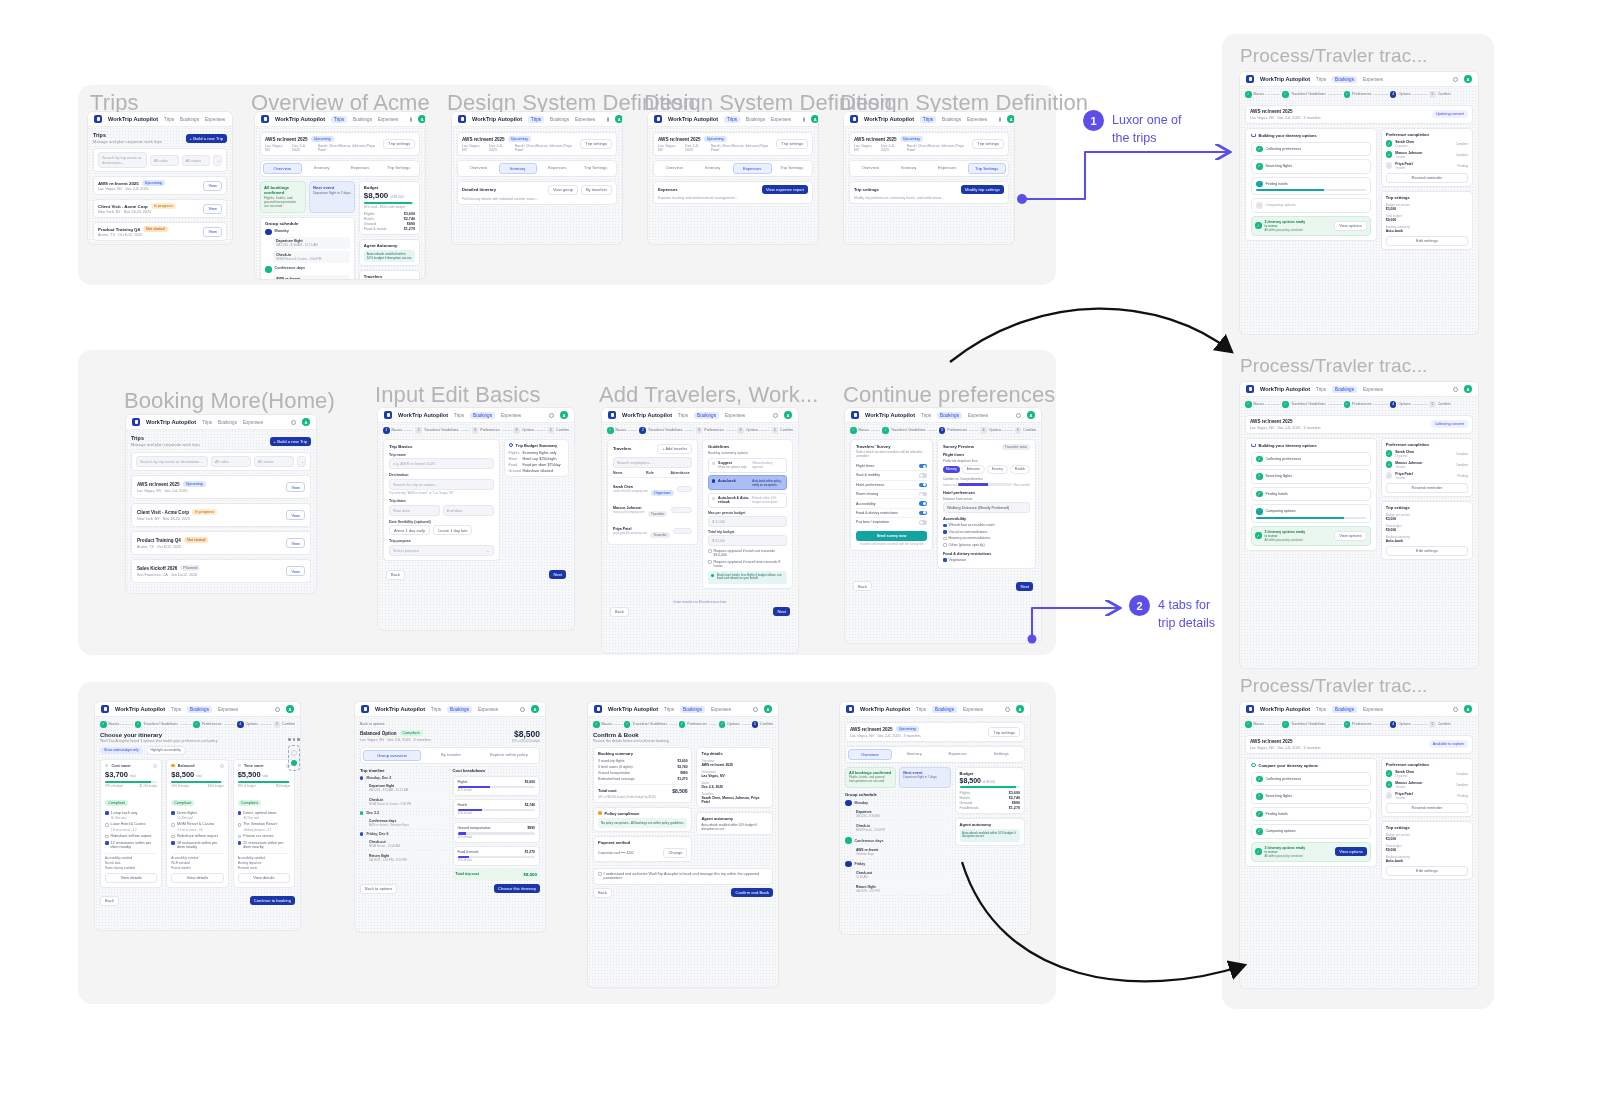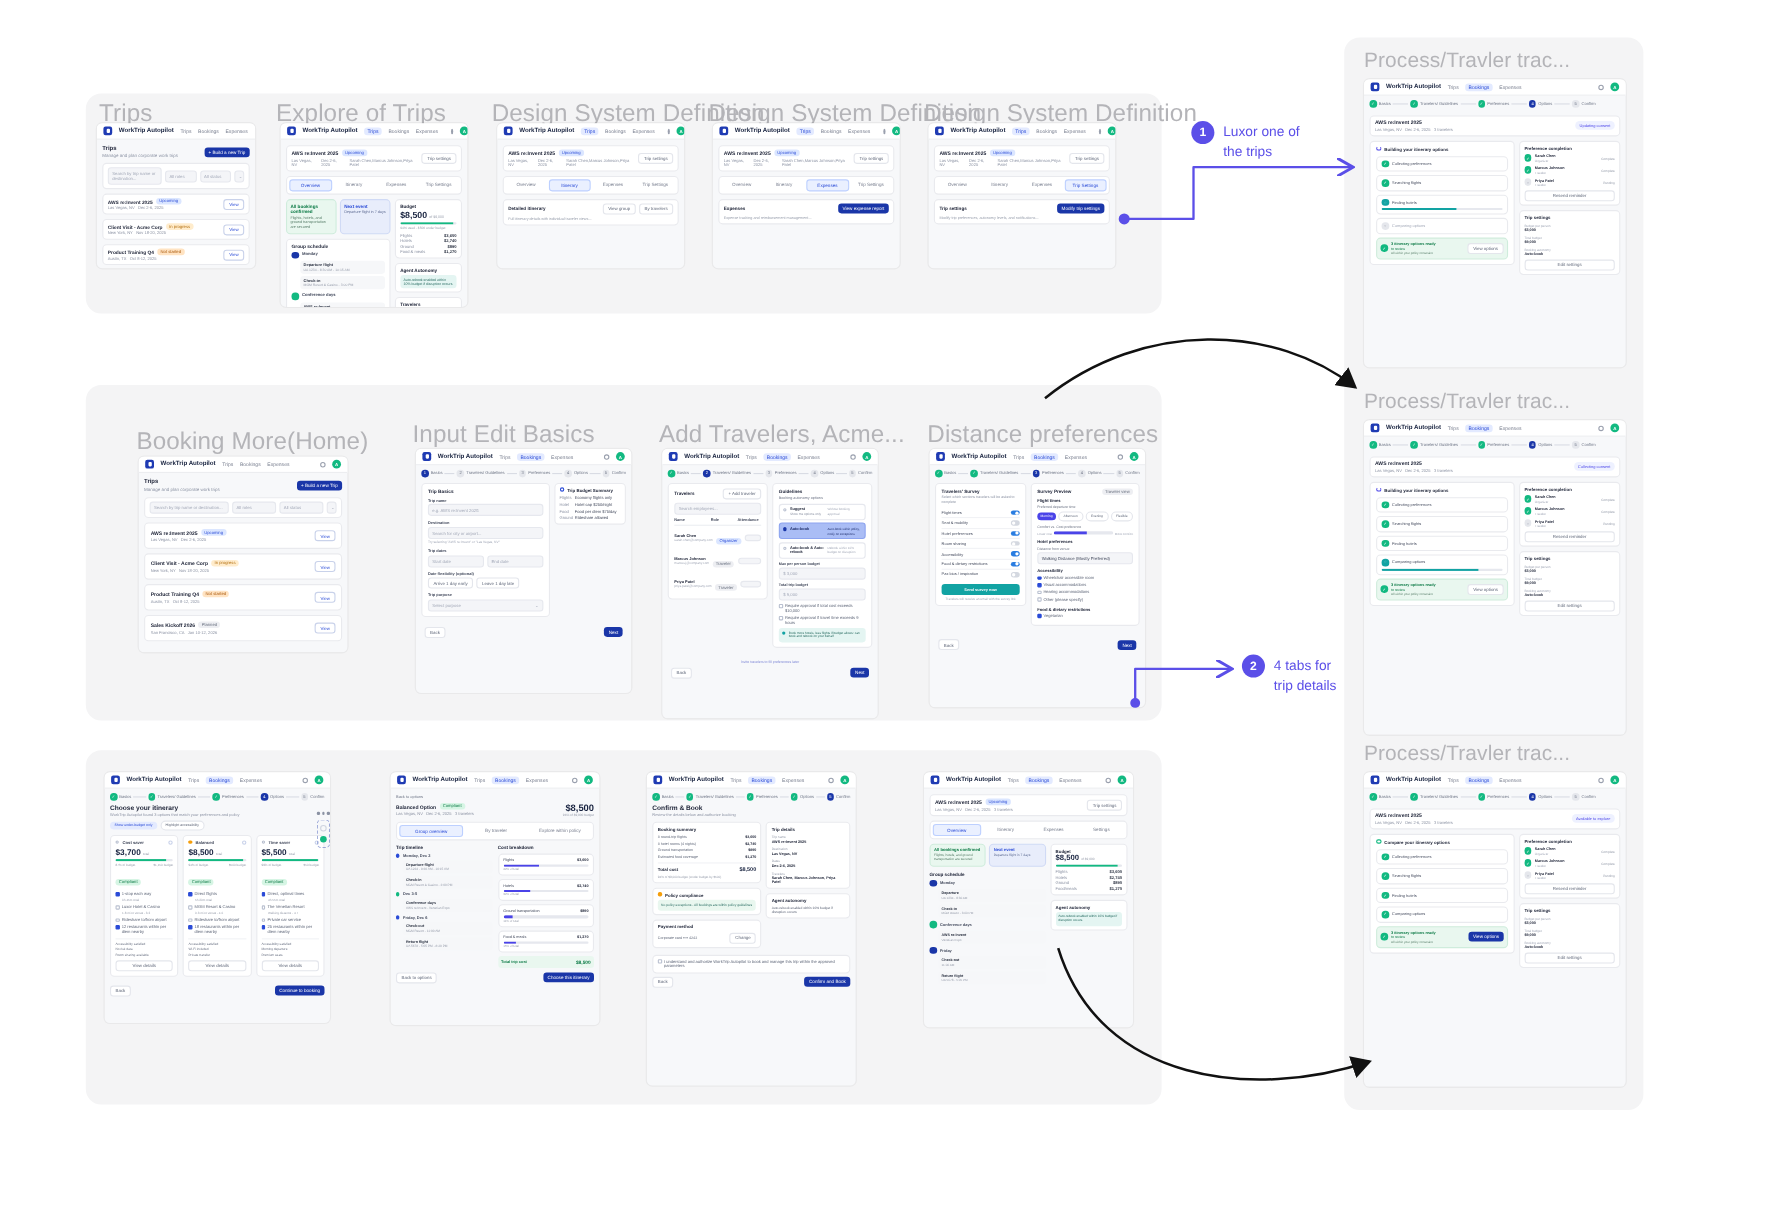--- a/index.html
+++ b/index.html
@@ -179,21 +179,21 @@
   .mini-box .c2 { width:6px;height:6px;border-radius:50%;background:#12b981;}
 </style>
 </head>
 <body>
 
 <div class="board">
 
   <div class="frame-group" style="left:78px; top:85px; width:978px; height:200px;"></div>
 
   <div class="frame-title big" style="left:90px; top:90px;">Trips</div>
-  <div class="frame-title big" style="left:251px; top:90px;">Explore of Trips</div>
+  <div class="frame-title big" style="left:251px; top:90px;">Overview of Acme</div>
   <div class="frame-title big" style="left:447px; top:90px;">Design System Definition</div>
   <div class="frame-title big" style="left:644px; top:90px;">Design System Definition</div>
   <div class="frame-title big" style="left:840px; top:90px;">Design System Definition</div>
 
   <div class="mock dotted" style="left:88px; top:112px; width:144px; height:132px;">
     <div class="topbar">
       <span class="logo-sq"></span>
       <span class="brand">WorkTrip Autopilot</span>
       <span class="navlnk">Trips</span>
       <span class="navlnk">Bookings</span>
@@ -493,22 +493,22 @@
         </div>
         <div style="font-size:3.4px;color:#9aa0ae;margin-top:2px">Modify trip preferences, autonomy levels, and notifications...</div>
       </div>
     </div>
   </div>
 
   <div class="frame-group" style="left:78px; top:350px; width:978px; height:305px;"></div>
 
   <div class="frame-title big" style="left:124px; top:388px;">Booking More(Home)</div>
   <div class="frame-title big" style="left:375px; top:382px;">Input Edit Basics</div>
-  <div class="frame-title big" style="left:599px; top:382px;">Add Travelers, Acme...</div>
-  <div class="frame-title big" style="left:843px; top:382px;">Distance preferences</div>
+  <div class="frame-title big" style="left:599px; top:382px;">Add Travelers, Work...</div>
+  <div class="frame-title big" style="left:843px; top:382px;">Continue preferences</div>
 
   <div class="mock dotted" style="left:126px; top:415px; width:190px; height:178px;">
     <div class="topbar">
       <span class="logo-sq"></span>
       <span class="brand">WorkTrip Autopilot</span>
       <span class="navlnk">Trips</span>
       <span class="navlnk">Bookings</span>
       <span class="navlnk">Expenses</span>
       <span class="spacer"></span>
         <span class="gear"></span>

